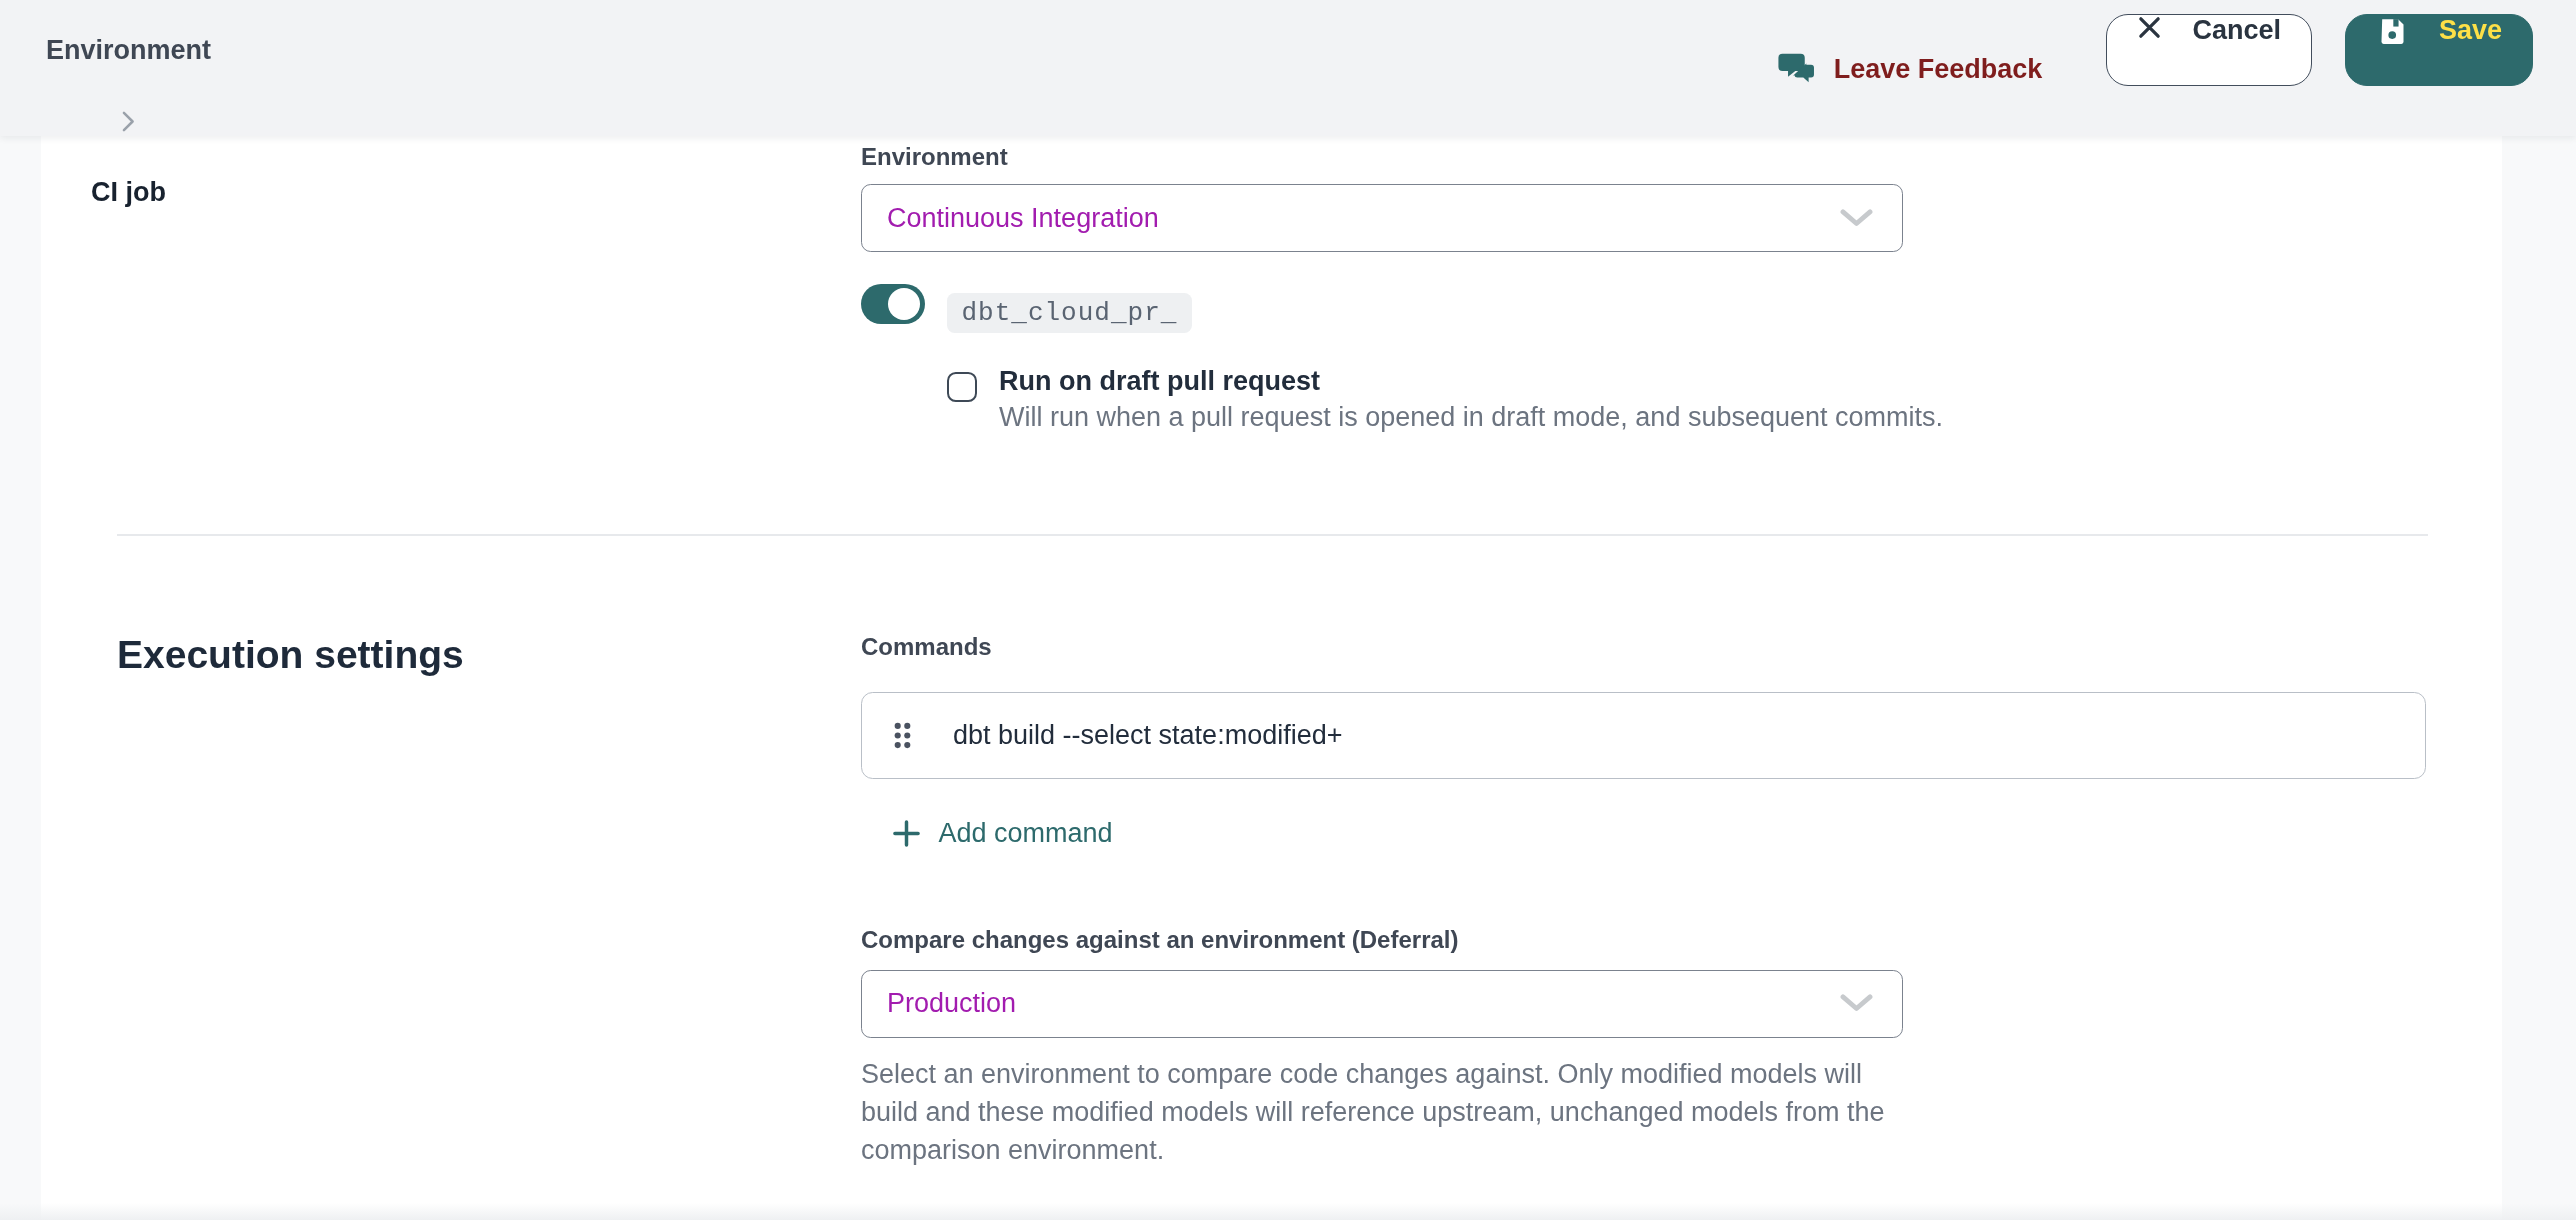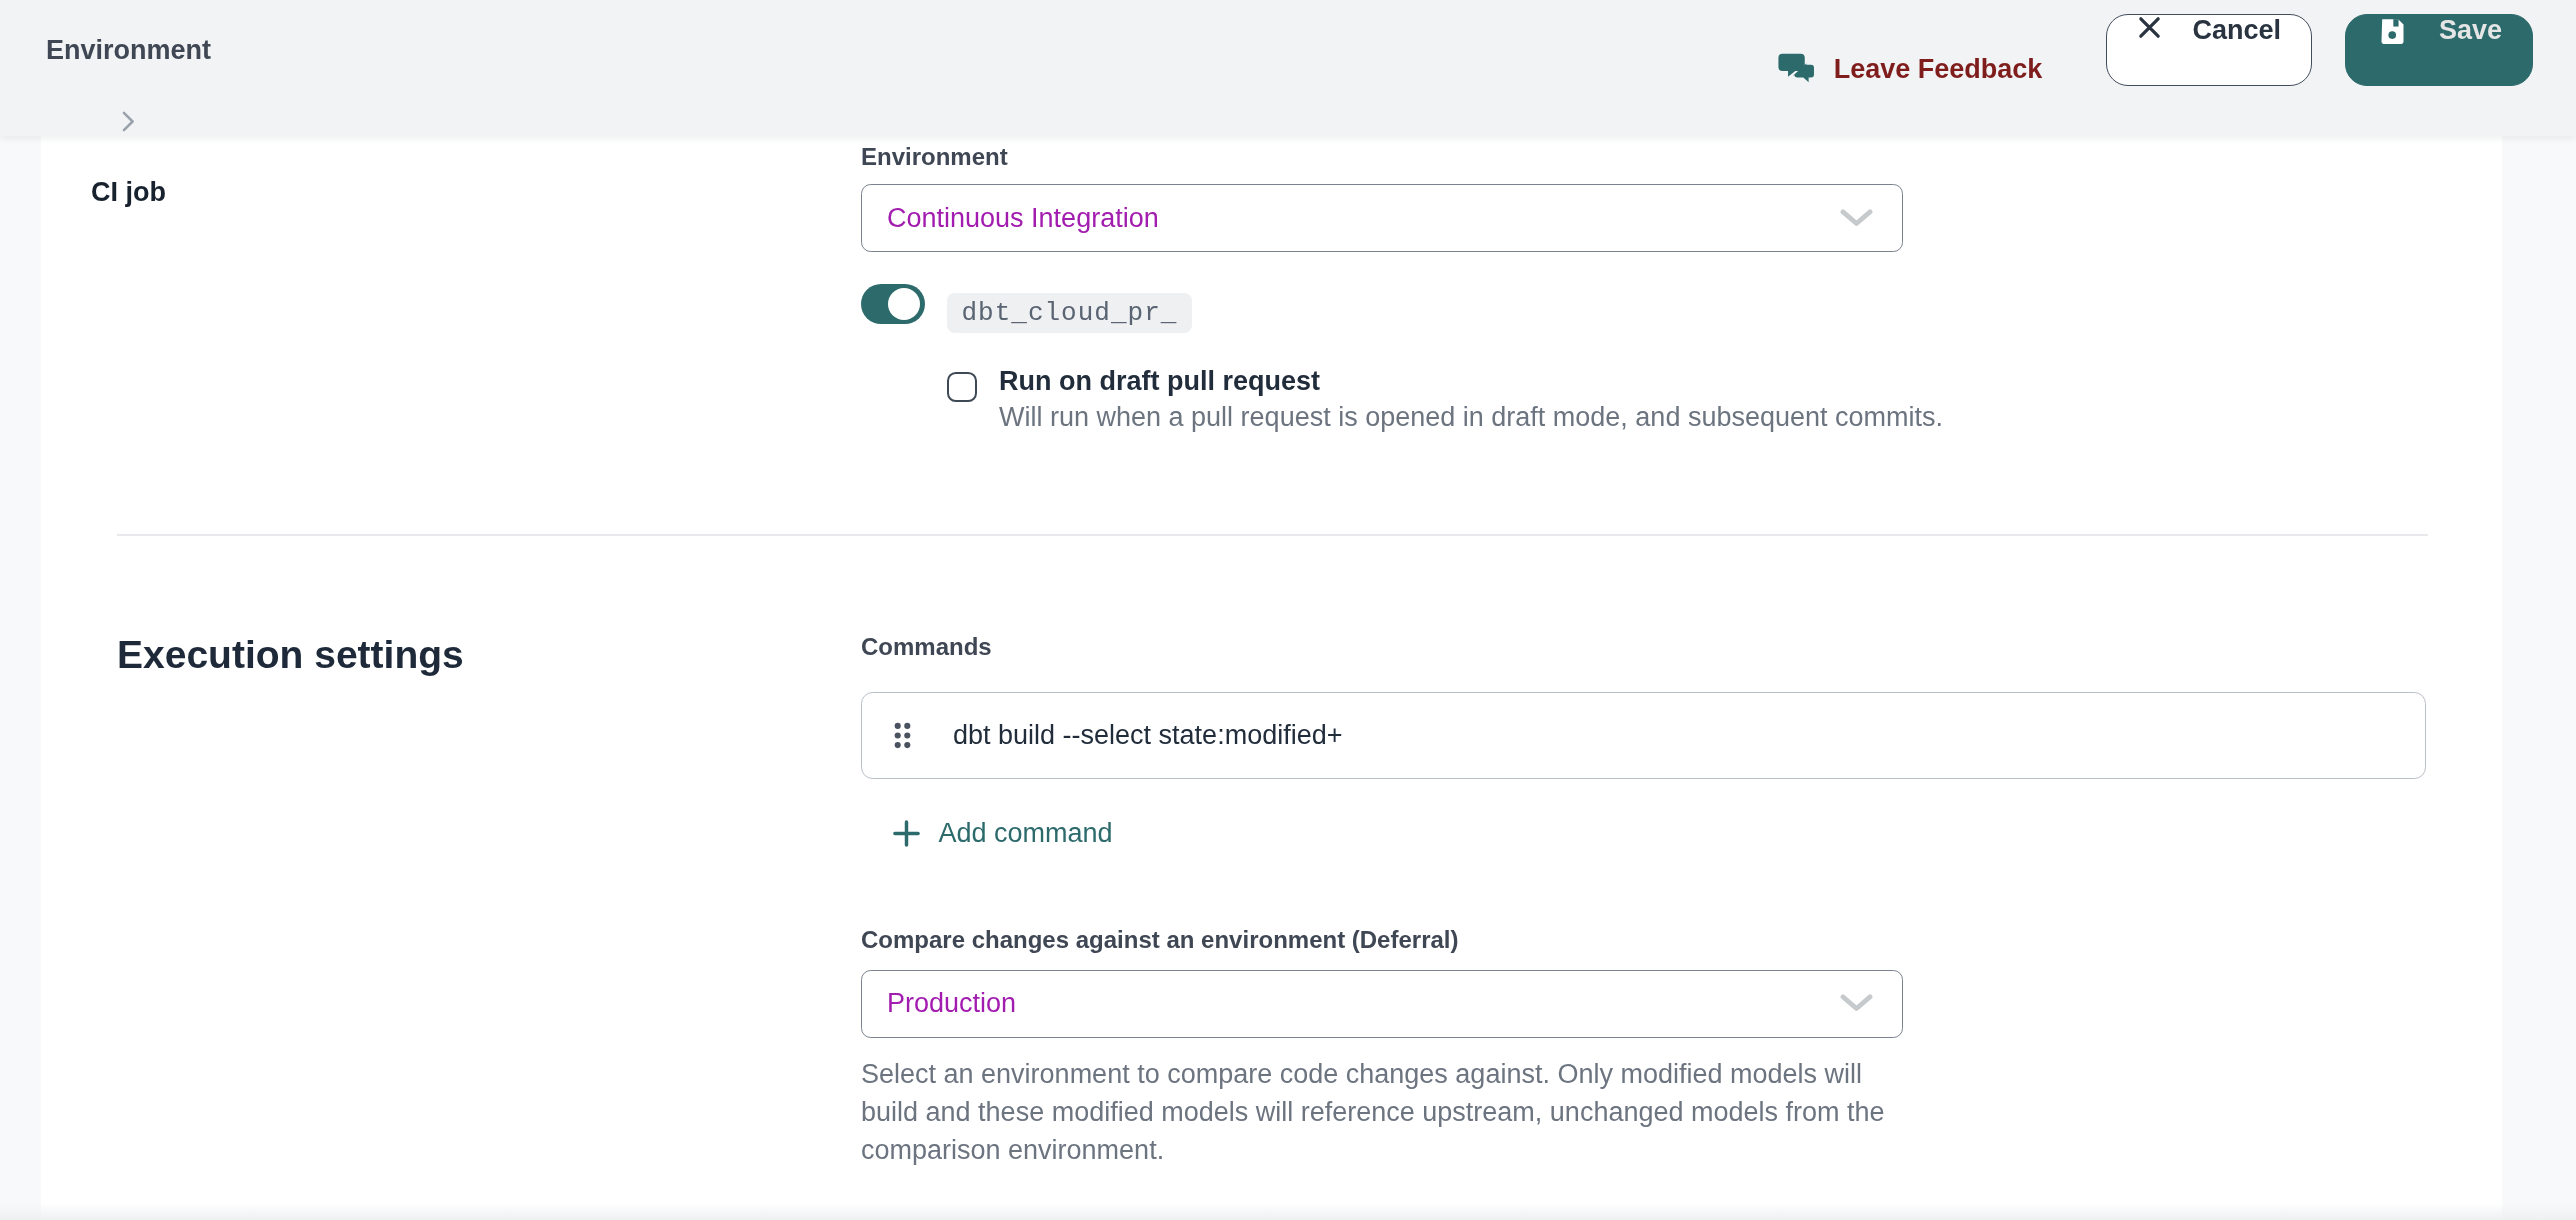--- a/index.html
+++ b/index.html
@@ -31,21 +31,21 @@
     color:#7f1d1d; font-size:27px; font-weight:600; cursor:pointer;
     margin-right:64px;
     margin-top:38px;
   }
   .btn {
     display:flex; align-items:flex-start; gap:30px;
     height:72px; padding:0 30px;
     border-radius:22px; font-size:27px; font-weight:600; cursor:pointer;
   }
   .btn-cancel { background:#ffffff; border:1.9px solid #424d5c; color:#2a3440; }
-  .btn-save { background:#2d6a6c; border:1.9px solid #2d6a6c; color:#e5e5e5; margin-left:33px; }
+  .btn-save { background:#2d6a6c; border:1.9px solid #2d6a6c; color:#fde047; margin-left:33px; }
 
   
   .card {
     position:absolute; top:136px; left:41px; right:74px; bottom:0;
     background:#ffffff;
     padding:6.8px 0 0 76px;
     z-index:1;
   }
   .section { display:flex; }
   .col-left { width:744px; flex-shrink:0; }

